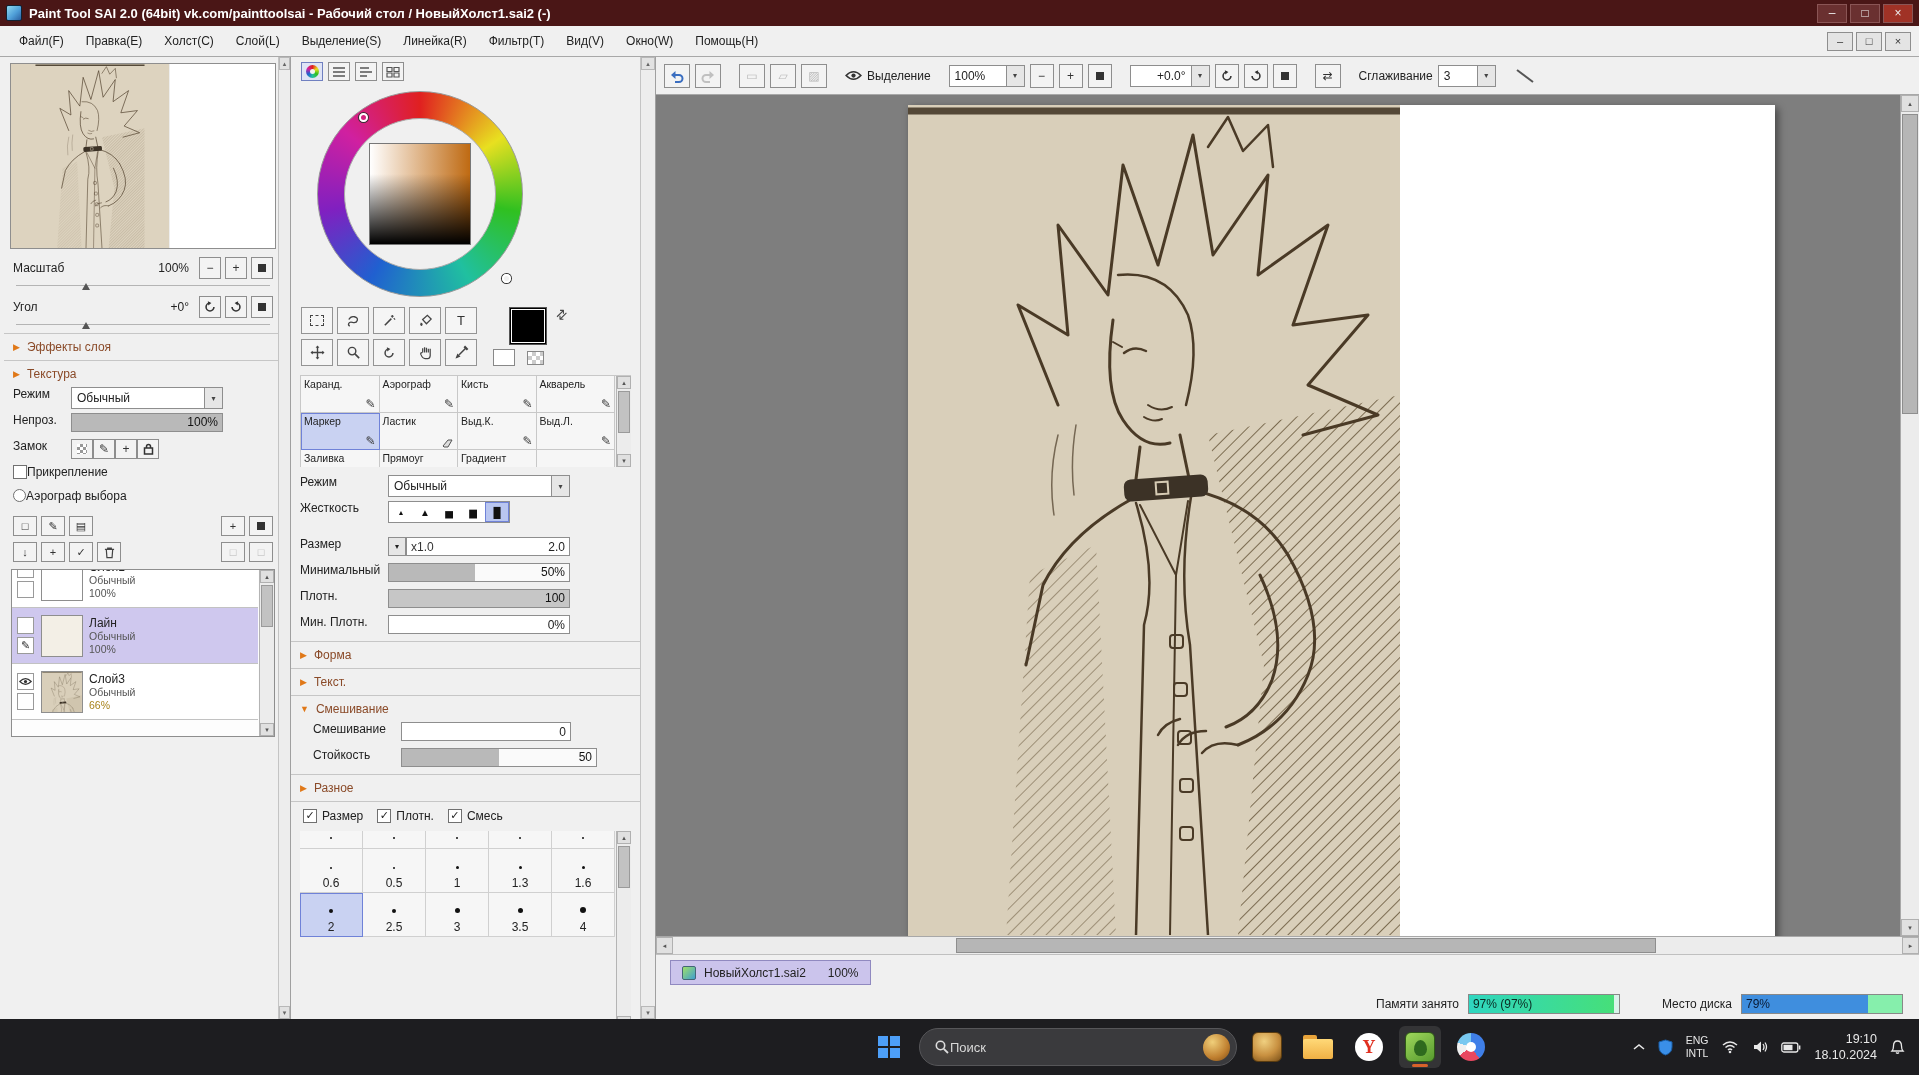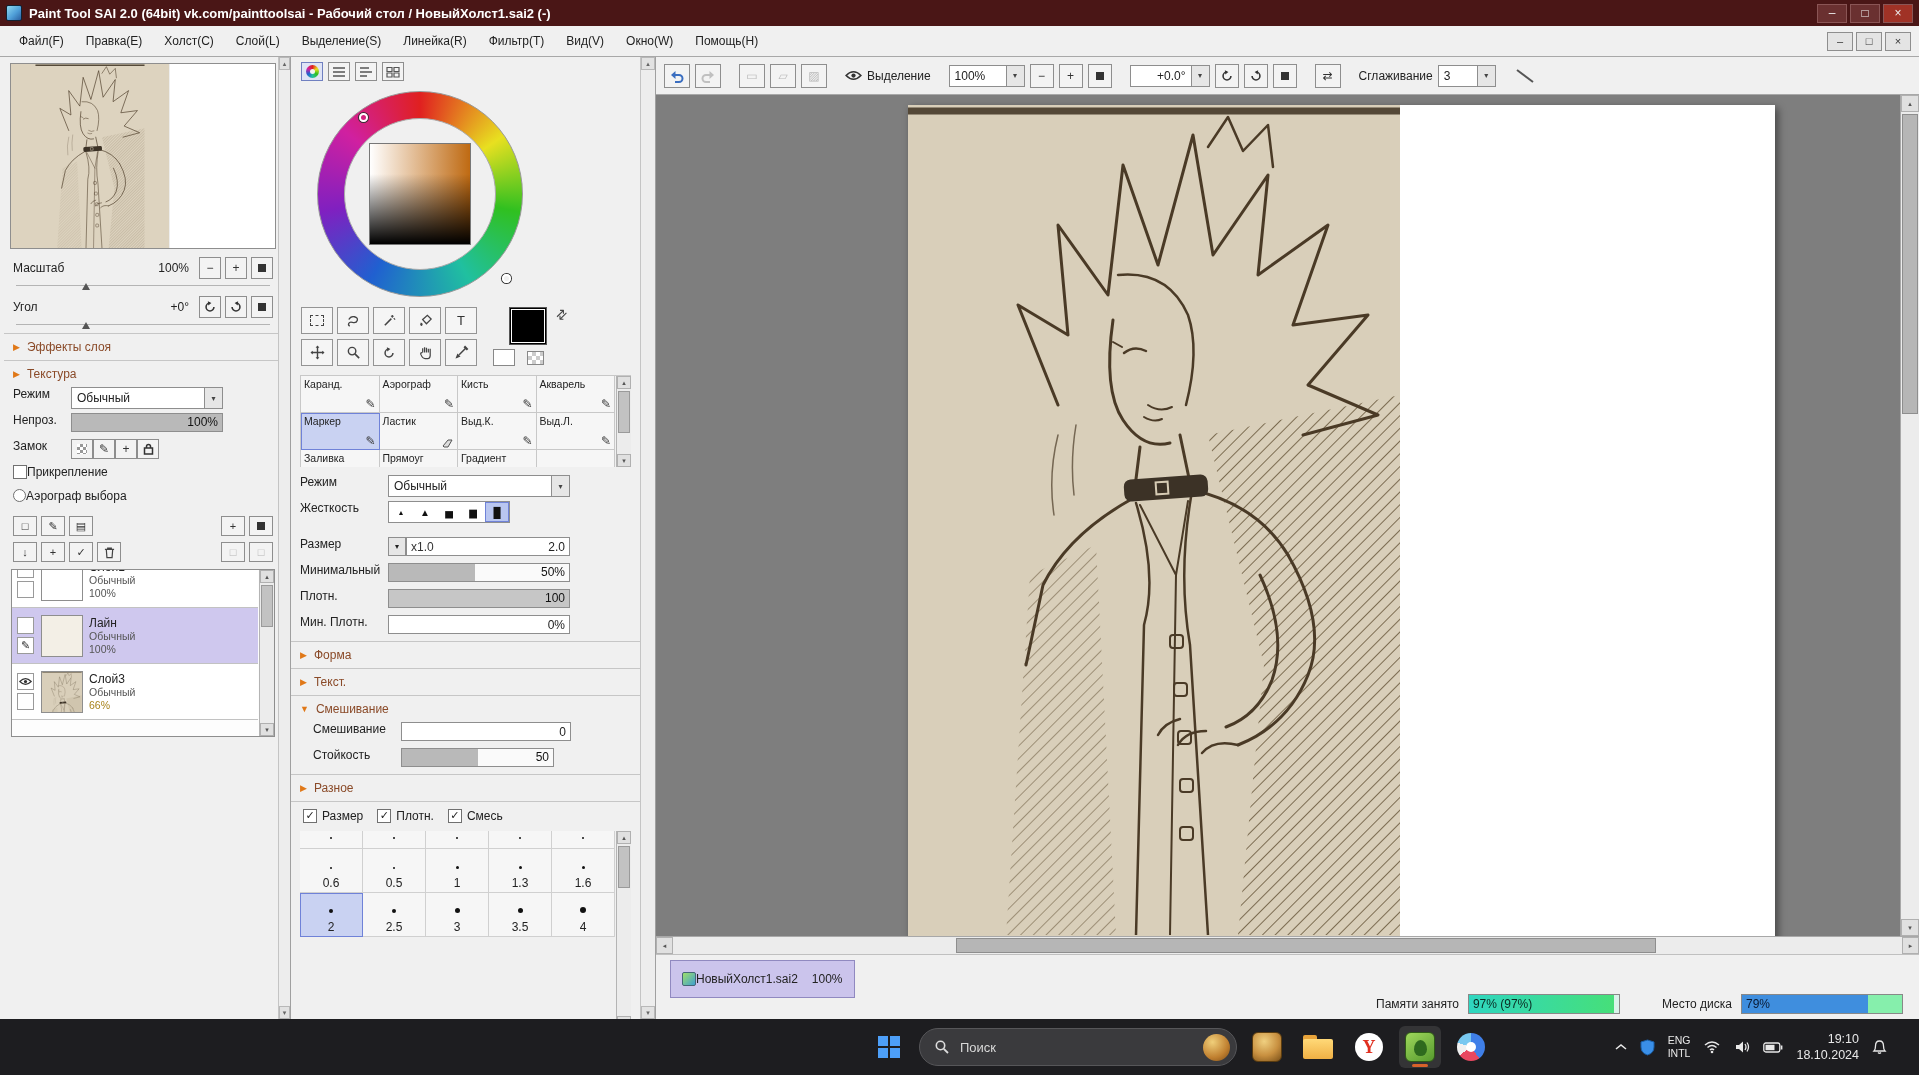--- a/index.html
+++ b/index.html
@@ -175,22 +175,22 @@
   .v-scroll .sb-a.top { top:0; } .v-scroll .sb-a.bot { bottom:0; }
   .v-scroll .thumb { position:absolute; left:1px; right:1px; top:19px; height:300px;
     background:#b6b6b6; border:1px solid #8e8e8e; }
   .h-scroll { height:19px; flex:none; position:relative; background:#ececec; border-top:1px solid #a8a8a8;
     border-bottom:1px solid #c0c0c0; }
   .h-scroll .sb-a { top:0; bottom:0; width:17px; }
   .h-scroll .sb-a.left { left:0; } .h-scroll .sb-a.right { right:0; }
   .h-scroll .thumb { position:absolute; top:1px; bottom:1px; left:300px; width:700px;
     background:#b6b6b6; border:1px solid #8e8e8e; }
   .tabbar { height:34px; flex:none; display:flex; align-items:flex-start; padding:5px 0 0 14px; }
-  .tab { height:38px; background:#cbc4ec; border:1px solid #9089c0; display:flex; align-items:center;
-    padding:0 11px; }
+  .tab { height:25px; background:#cbc4ec; border:1px solid #9089c0; display:flex; align-items:center;
+    gap:8px; padding:0 11px; }
   .tab-icon { width:14px; height:14px; border-radius:2px; border:1px solid #467;
     background:linear-gradient(135deg,#9fe06a,#3f9fd0); }
   .tab .zoom { margin-left:14px; }
   .statusbar { height:30px; flex:none; display:flex; align-items:center; justify-content:flex-end;
     gap:9px; padding-right:16px; }
   .meter { height:20px; border:1px solid #888; position:relative; overflow:hidden; font-size:12px; }
   .meter .mfill { position:absolute; top:0; bottom:0; left:0; }
   .meter .mtext { position:absolute; left:4px; top:0; line-height:18px; color:#0a2a22; }
   .meter.mem { width:152px; background:#d9f3ea; }
   .meter.mem .mfill { width:97%; background:linear-gradient(90deg,#2fd6c0,#46df79); }
@@ -202,41 +202,41 @@
   .taskbar { position:absolute; left:0; right:0; bottom:0; height:56px; background:#1d1d20; }
   .tb-center { position:absolute; left:868px; top:0; height:100%; display:flex; align-items:center; gap:9px; }
   .tb-slot { width:42px; height:42px; border-radius:6px; display:flex; align-items:center;
     justify-content:center; position:relative; }
   .tb-slot.active { background:rgba(255,255,255,.10); }
   .tb-slot.active::after { content:""; position:absolute; bottom:1px; left:13px; width:16px; height:3px;
     border-radius:2px; background:#d8622a; }
   .start-grid { display:grid; grid-template-columns:10px 10px; grid-template-rows:10px 10px; gap:2px; }
   .start-grid span { background:#4d9ff8; }
   .search-pill { width:318px; height:38px; border-radius:19px; background:#3a3a3d; border:1px solid #565659;
-    display:flex; align-items:center; gap:10px; padding:0 6px 0 14px; color:#d8d8d8; font-size:13px; }
+    display:flex; align-items:center; padding:0 6px 0 14px; color:#d8d8d8; font-size:13px; }
   .search-deco { margin-left:auto; width:27px; height:27px; border-radius:50%;
     background:radial-gradient(circle at 35% 30%,#f0cf7a,#c08030 60%,#7a4a14); }
   .icon-gold { width:30px; height:30px; border-radius:6px;
     background:radial-gradient(circle at 40% 30%,#f0d080,#c89040 55%,#7a5018); border:1px solid #5a3c10; }
   .icon-folder { position:relative; width:30px; height:24px; }
   .icon-folder .back { position:absolute; left:0; top:0; width:14px; height:7px; border-radius:2px 2px 0 0;
     background:#e8a33a; }
   .icon-folder .front { position:absolute; left:0; top:4px; width:30px; height:20px; border-radius:2px;
     background:linear-gradient(#ffd978,#f0b044); }
   .icon-yandex { width:28px; height:28px; border-radius:50%; background:#fff; display:flex;
     align-items:center; justify-content:center; color:#e03020; font-weight:bold;
     font-family:"Liberation Serif", serif; font-size:18px; }
   .icon-sai { width:30px; height:30px; border-radius:6px;
     background:linear-gradient(145deg,#9fd85c,#579a2e); border:1px solid #2e5a16; position:relative; }
   .icon-sai::after { content:""; position:absolute; left:8px; top:7px; width:13px; height:16px;
     border-radius:50% 50% 50% 50%/60% 60% 40% 40%; background:#2e6a1e; }
   .icon-paint { width:28px; height:28px; border-radius:50%;
     background:conic-gradient(#3f7fe8 0 40%,#e84860 0 65%,#f0f0f0 0 80%,#78c8f0 0); position:relative; }
   .icon-paint::after { content:""; position:absolute; inset:9px; background:#fff; border-radius:50%; }
-  .tb-tray { position:absolute; right:18px; top:0; height:100%; display:flex; align-items:center;
+  .tb-tray { position:absolute; right:0; top:0; height:100%; display:flex; align-items:center;
     gap:13px; padding:0 14px; color:#e8e8e8; }
   .lang { font-size:10.5px; line-height:1.25; text-align:center; }
   .clock { font-size:12.5px; line-height:1.3; text-align:right; }
   svg.ic { display:block; }
 </style>
 </head>
 <body>
 
 <svg width="0" height="0" style="position:absolute">
   <defs>
@@ -671,21 +671,21 @@
       </div>
 
       <div class="prow" style="padding-left:22px">
         <span class="lab">Смешивание</span>
         <span class="numbox" style="width:170px">
           <span>0</span>
         </span>
       </div>
       <div class="prow" style="padding-left:22px">
         <span class="lab">Стойкость</span>
-        <span class="slider" style="width:153px">
+        <span class="slider" style="width:196px">
           <span class="fill" style="width:50%"></span>
           <span class="sval">50</span>
         </span>
       </div>
 
       <div class="sect">
         <span class="tri">▶</span>
         <span>Разное</span>
       </div>
 

